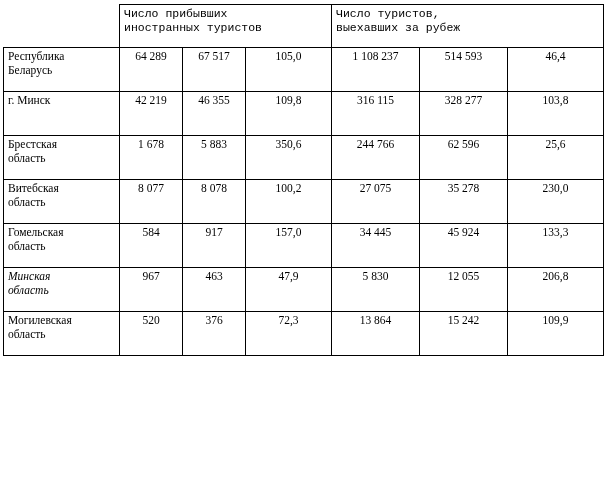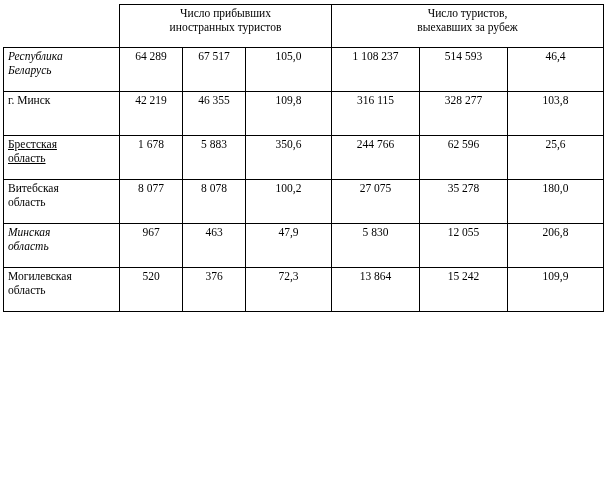--- a/index.html
+++ b/index.html
@@ -36,25 +36,26 @@
   
   col.c0 { width: 116px; }
   col.c1 { width: 63px; }
   col.c2 { width: 63px; }
   col.c3 { width: 86px; }
   col.c4 { width: 88px; }
   col.c5 { width: 88px; }
   col.c6 { width: 96px; }
 
   .hdr-group {
-    text-align: center;
+    text-align: left;
     vertical-align: top;
     padding-top: 6px;
     padding-bottom: 6px;
     height: 38px;
+    font-family: Liberation Mono, monospace;
   }
   .hdr-sub {
     text-align: center;
     vertical-align: top;
     height: 104px;
   }
   .hdr-sub.year {
     padding-top: 3px;
   }
   .corner {
@@ -89,57 +90,67 @@
     <tbody>
       <tr>
         <td class="corner"></td>
         <td class="hdr-group" colspan="3" style="white-space: pre-line;">Число прибывших
 иностранных туристов</td>
         <td class="hdr-group" colspan="3" style="white-space: pre-line;">Число туристов,
 выехавших за рубеж</td>
       </tr>
 
       <tr class="datarow">
-        <td class="rowname" style="white-space: pre-line; font-style: italic;">Республика
+        <td class="rowname" style="white-space: pre-line;">Республика
 Беларусь</td>
         <td class="num">64 289</td>
         <td class="num">67 517</td>
         <td class="num">105,0</td>
         <td class="num">1 108 237</td>
         <td class="num">514 593</td>
         <td class="num">46,4</td>
       </tr>
       <tr class="datarow">
         <td class="rowname" style="white-space: pre-line;">г. Минск</td>
         <td class="num">42 219</td>
         <td class="num">46 355</td>
         <td class="num">109,8</td>
         <td class="num">316 115</td>
         <td class="num">328 277</td>
         <td class="num">103,8</td>
       </tr>
       <tr class="datarow">
-        <td class="rowname" style="white-space: pre-line; text-decoration: underline;">Брестская
+        <td class="rowname" style="white-space: pre-line;">Брестская
 область</td>
         <td class="num">1 678</td>
         <td class="num">5 883</td>
         <td class="num">350,6</td>
         <td class="num">244 766</td>
         <td class="num">62 596</td>
         <td class="num">25,6</td>
       </tr>
       <tr class="datarow">
         <td class="rowname" style="white-space: pre-line;">Витебская
 область</td>
         <td class="num">8 077</td>
         <td class="num">8 078</td>
         <td class="num">100,2</td>
         <td class="num">27 075</td>
         <td class="num">35 278</td>
-        <td class="num">180,0</td>
+        <td class="num">230,0</td>
+      </tr>
+      <tr class="datarow">
+        <td class="rowname" style="white-space: pre-line;">Гомельская
+область</td>
+        <td class="num">584</td>
+        <td class="num">917</td>
+        <td class="num">157,0</td>
+        <td class="num">34 445</td>
+        <td class="num">45 924</td>
+        <td class="num">133,3</td>
       </tr>
       <tr class="datarow">
         <td class="rowname" style="white-space: pre-line; font-style: italic;">Минская
 область</td>
         <td class="num">967</td>
         <td class="num">463</td>
         <td class="num">47,9</td>
         <td class="num">5 830</td>
         <td class="num">12 055</td>
         <td class="num">206,8</td>

